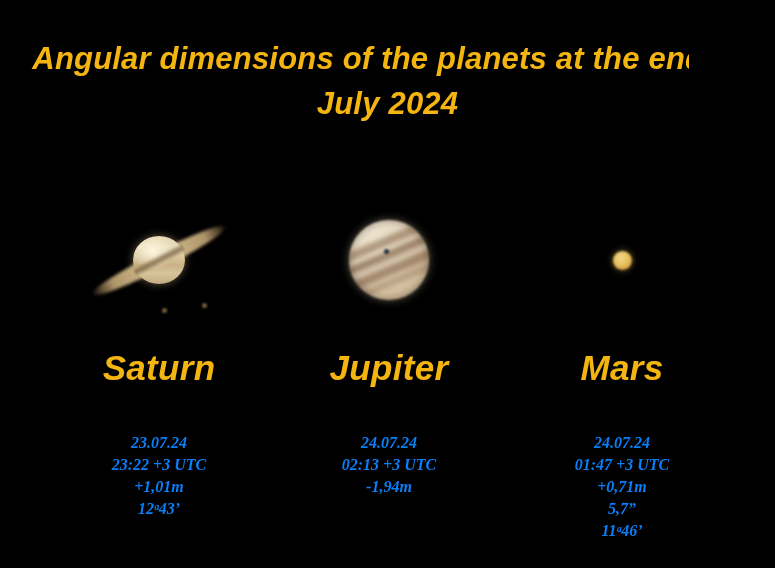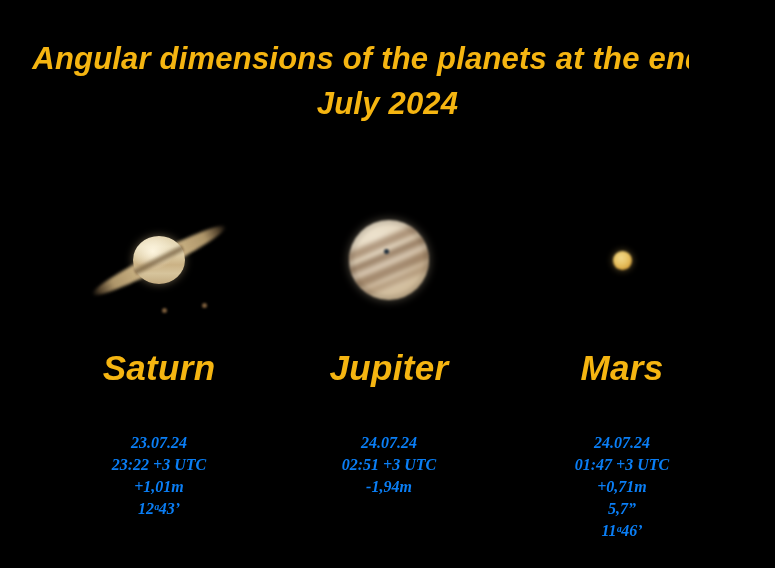--- a/index.html
+++ b/index.html
@@ -267,21 +267,21 @@
           <div class="belt b3"></div>
           <div class="belt b4"></div>
           <div class="jupiter-shadow-dot"></div>
           <div class="limb-dark"></div>
         </div>
       </div>
     </div>
     <div class="planet-name">Jupiter</div>
     <div class="planet-data">
       <div>24.07.24</div>
-      <div>02:51 +3 UTC</div>
+      <div>02:13 +3 UTC</div>
       <div>-1,94m</div>
     </div>
   </div>
 
   <div class="column" id="col-mars">
     <div class="planet-stage">
       <div class="mars-wrap">
         <div class="mars-body"></div>
       </div>
     </div>

